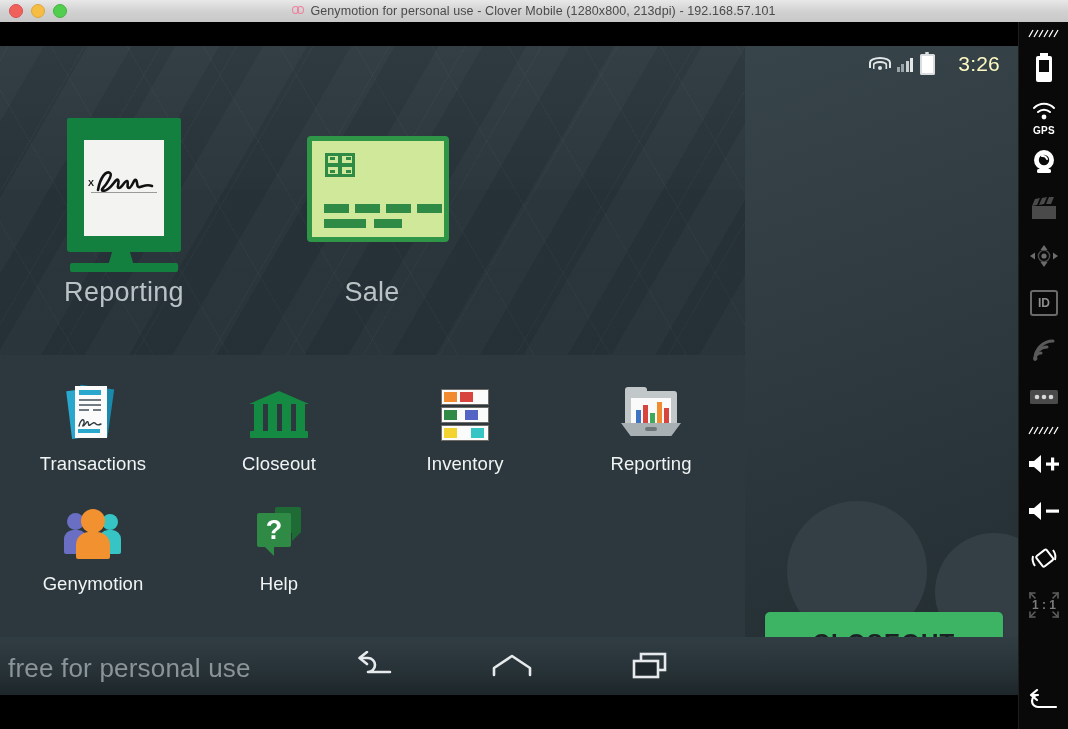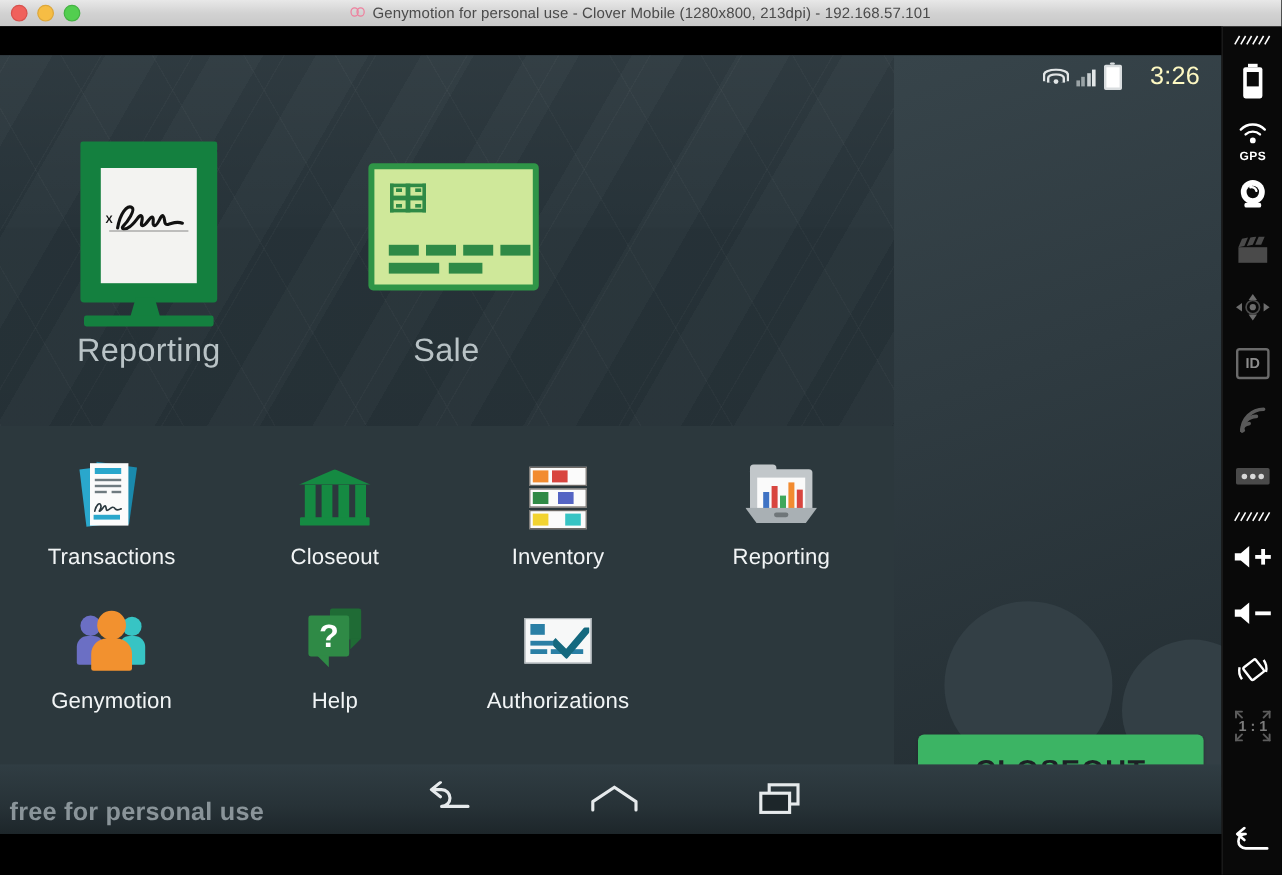--- a/index.html
+++ b/index.html
@@ -234,22 +234,22 @@
     background:#3cb464;border-radius:5px;
     display:flex;align-items:center;justify-content:center;
     color:#1c2024;font-size:24px;font-weight:bold;letter-spacing:1.2px;
     box-shadow:0 1px 2px rgba(0,0,0,.25);
   }
   .navbar-wrap{
     position:absolute;left:0;top:0;width:1018px;height:58px;
     background:linear-gradient(180deg,#303d43 0%,#273237 60%,#1d262a 100%);
   }
   .freetext{
-    position:absolute;left:8px;top:28px;font-size:21px;color:#8a9499;
-    font-weight:700;letter-spacing:.2px;
+    position:absolute;left:8px;top:16px;font-size:26px;color:#8a9499;
+    font-weight:400;letter-spacing:.2px;
   }
   .navbtn{position:absolute;top:0;height:58px;width:80px;
     display:flex;align-items:center;justify-content:center;}
   .nav-back{left:336px;}
   .nav-home{left:472px;}
   .nav-recent{left:610px;}
 
   
   .toolbar{
     position:absolute;left:1018px;top:22px;width:50px;height:707px;
@@ -432,34 +432,20 @@
 
             <div class="cell">
               <div class="cell-icon">
                 <div class="help-back"></div>
                 <div class="help-front"></div>
                 <div class="help-q">?</div>
               </div>
               <div class="cell-label">Help</div>
             </div>
 
-            <div class="cell">
-              <div class="cell-icon">
-                <div class="auth-card"></div>
-                <div class="auth-chip"></div>
-                <div class="auth-l" style="left:9px;top:33px;width:22px;"></div>
-                <div class="auth-l" style="left:9px;top:40px;width:14px;"></div>
-                <div class="auth-l" style="left:26px;top:40px;width:14px;"></div>
-                <div class="auth-l" style="left:43px;top:40px;width:10px;"></div>
-                <svg class="auth-check" width="30" height="26" viewBox="0 0 30 26">
-                  <path d="M2 13 L11 22 L28 2" fill="none" stroke="#15697f" stroke-width="6" stroke-linecap="square"></path>
-                </svg>
-              </div>
-              <div class="cell-label">Authorizations</div>
-            </div>
 
           </div>
 
         </div>
       </div>
 
       <div class="rightpanel">
         <div class="watermark">
           <div class="wm-head" style="left:42px;top:455px;width:140px;height:140px;"></div>
           <div class="wm-body" style="left:18px;top:600px;width:188px;height:120px;"></div>

